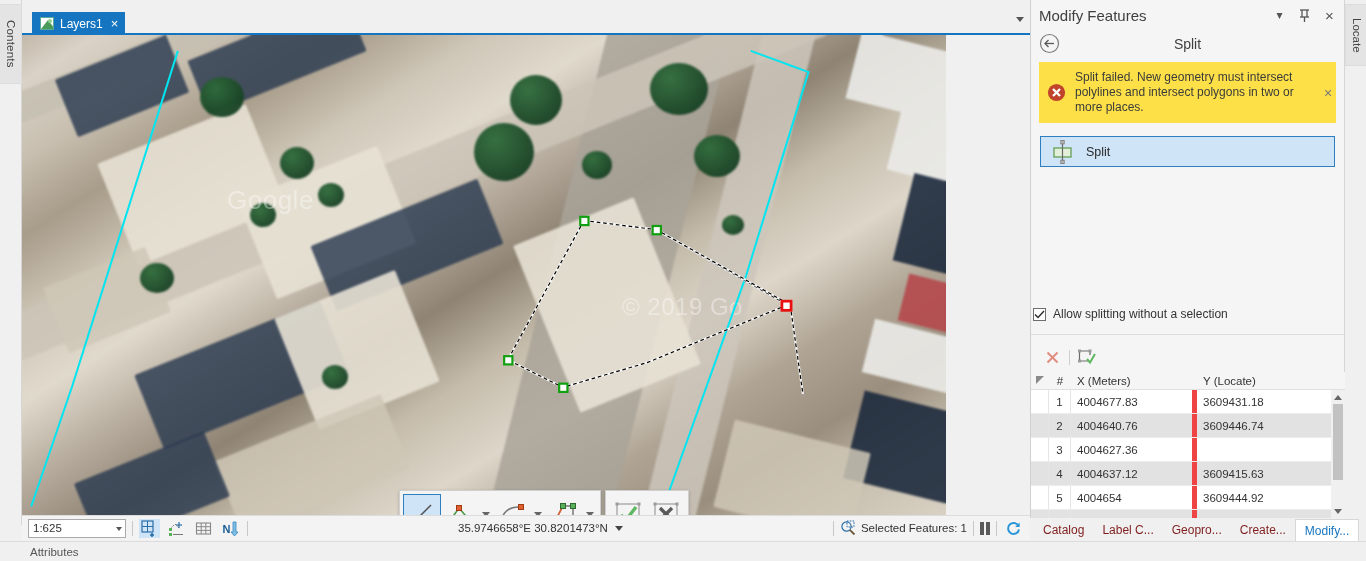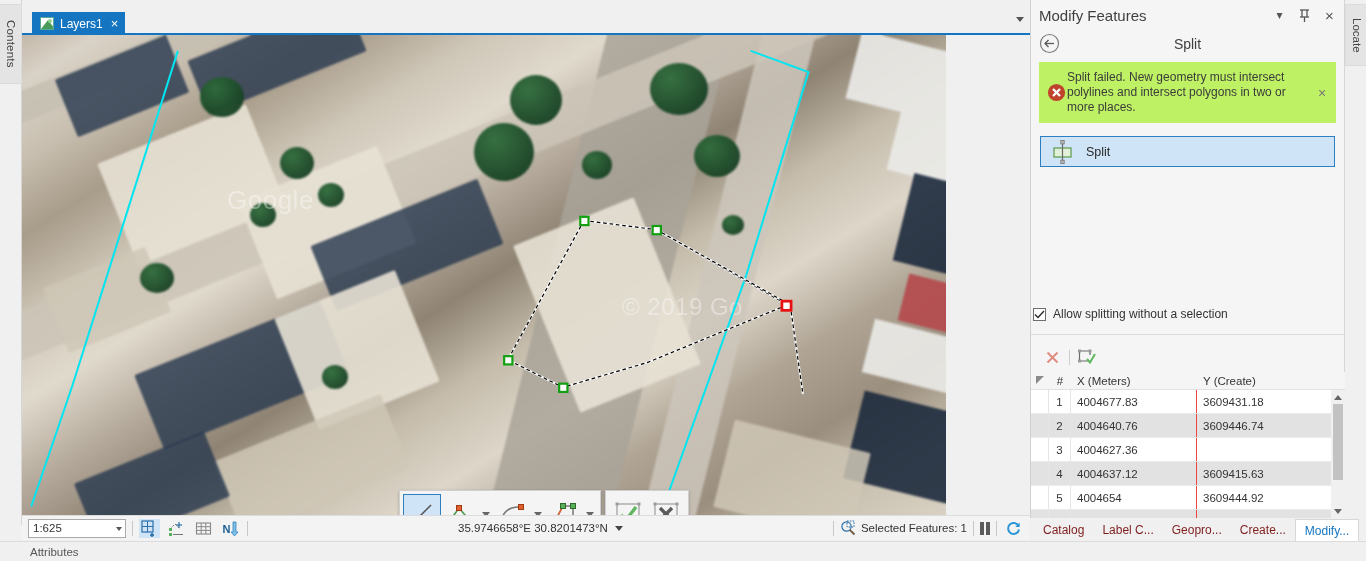--- a/index.html
+++ b/index.html
@@ -189,22 +189,22 @@
   .split-head {
     height: 28px; display: flex; align-items: center; padding: 0 8px; position: relative;
   }
   .backbtn { width: 22px; height: 22px; cursor: pointer; }
   .split-head .sh-title {
     position: absolute; left: 0; right: 0; text-align: center;
     font-size: 14px; color: #3f3f3f; pointer-events: none;
   }
 
   .errbox {
-    margin: 4px 8px 0; background: #bef264; display: flex;
-    align-items: center; padding: 8px 6px 8px 8px; gap: 1px;
+    margin: 4px 8px 0; background: #fde047; display: flex;
+    align-items: center; padding: 8px 0 8px 8px; gap: 9px;
   }
   .err-ico { width: 19px; height: 19px; flex: none; }
   .err-text { flex: 1; font-size: 12px; color: #3b3b3b; line-height: 15px; }
   .err-x { width: 16px; font-size: 14px; color: #777; text-align: center; cursor: pointer; line-height: 1; }
 
   .subtabs { display: flex; gap: 15px; padding: 10px 10px 0; }
   .subtab { font-size: 12.5px; color: #4b4b4b; padding-bottom: 3px; cursor: pointer; border-bottom: 2px solid transparent; }
   .subtab.active { color: #1a1a1a; border-bottom-color: #1675c0; }
 
   .splitbtn {
@@ -244,21 +244,21 @@
   .gh-num { width: 22px; text-align: center; }
   .gh-x { width: 126px; padding-left: 6px; }
   .gh-y { flex: 1; padding-left: 6px; }
   .grow {
     display: flex; height: 24px; align-items: center; font-size: 11.5px;
     color: #333; border-bottom: 1px solid #ececec; cursor: pointer;
   }
   .grow.alt { background: #e2e2e2; }
   .gr-sel { width: 18px; height: 100%; border-right: 1px solid #e5e5e5; }
   .gr-num { width: 22px; text-align: center; border-right: 1px solid #e5e5e5; height: 100%; display: flex; align-items: center; justify-content: center; }
-  .gr-x { width: 126px; padding-left: 6px; border-right: 1px solid #ef4444; height: 100%; display: flex; align-items: center; }
+  .gr-x { width: 126px; padding-left: 6px; border-right: 5px solid #ef4444; height: 100%; display: flex; align-items: center; }
   .gr-y { flex: 1; padding-left: 6px; height: 100%; display: flex; align-items: center; }
   .grid-clip { position: absolute; top: 18px; left: 0; right: 14px; bottom: 0; overflow: hidden; }
   .vscroll {
     position: absolute; top: 18px; right: 0; width: 14px; bottom: 0; background: #f0f0f0;
   }
   .vs-up, .vs-dn { height: 14px; display: flex; align-items: center; justify-content: center; cursor: pointer; }
   .vs-thumb { position: absolute; top: 14px; left: 2px; width: 10px; height: 76px; background: #c2c2c2; cursor: grab; }
   .arr { width: 0; height: 0; border-left: 4px solid transparent; border-right: 4px solid transparent; }
   .arr.up { border-bottom: 5px solid #666; }
   .arr.dn { border-top: 5px solid #666; }
@@ -622,21 +622,21 @@
 
     <div class="grid">
       <div class="grid-head">
         <span class="gh-corner">
           <svg width="9" height="9" viewBox="0 0 9 9">
             <polygon points="0,0 8,0 0,8" fill="#8a8a8a"></polygon>
           </svg>
         </span>
         <span class="gh-num">#</span>
         <span class="gh-x">X (Meters)</span>
-        <span class="gh-y">Y (Create)</span>
+        <span class="gh-y">Y (Locate)</span>
       </div>
 
       <div class="grid-clip">
         <div class="grow">
           <span class="gr-sel"></span>
           <span class="gr-num">1</span>
           <span class="gr-x">4004677.83</span>
           <span class="gr-y">3609431.18</span>
         </div>
         <div class="grow alt">

